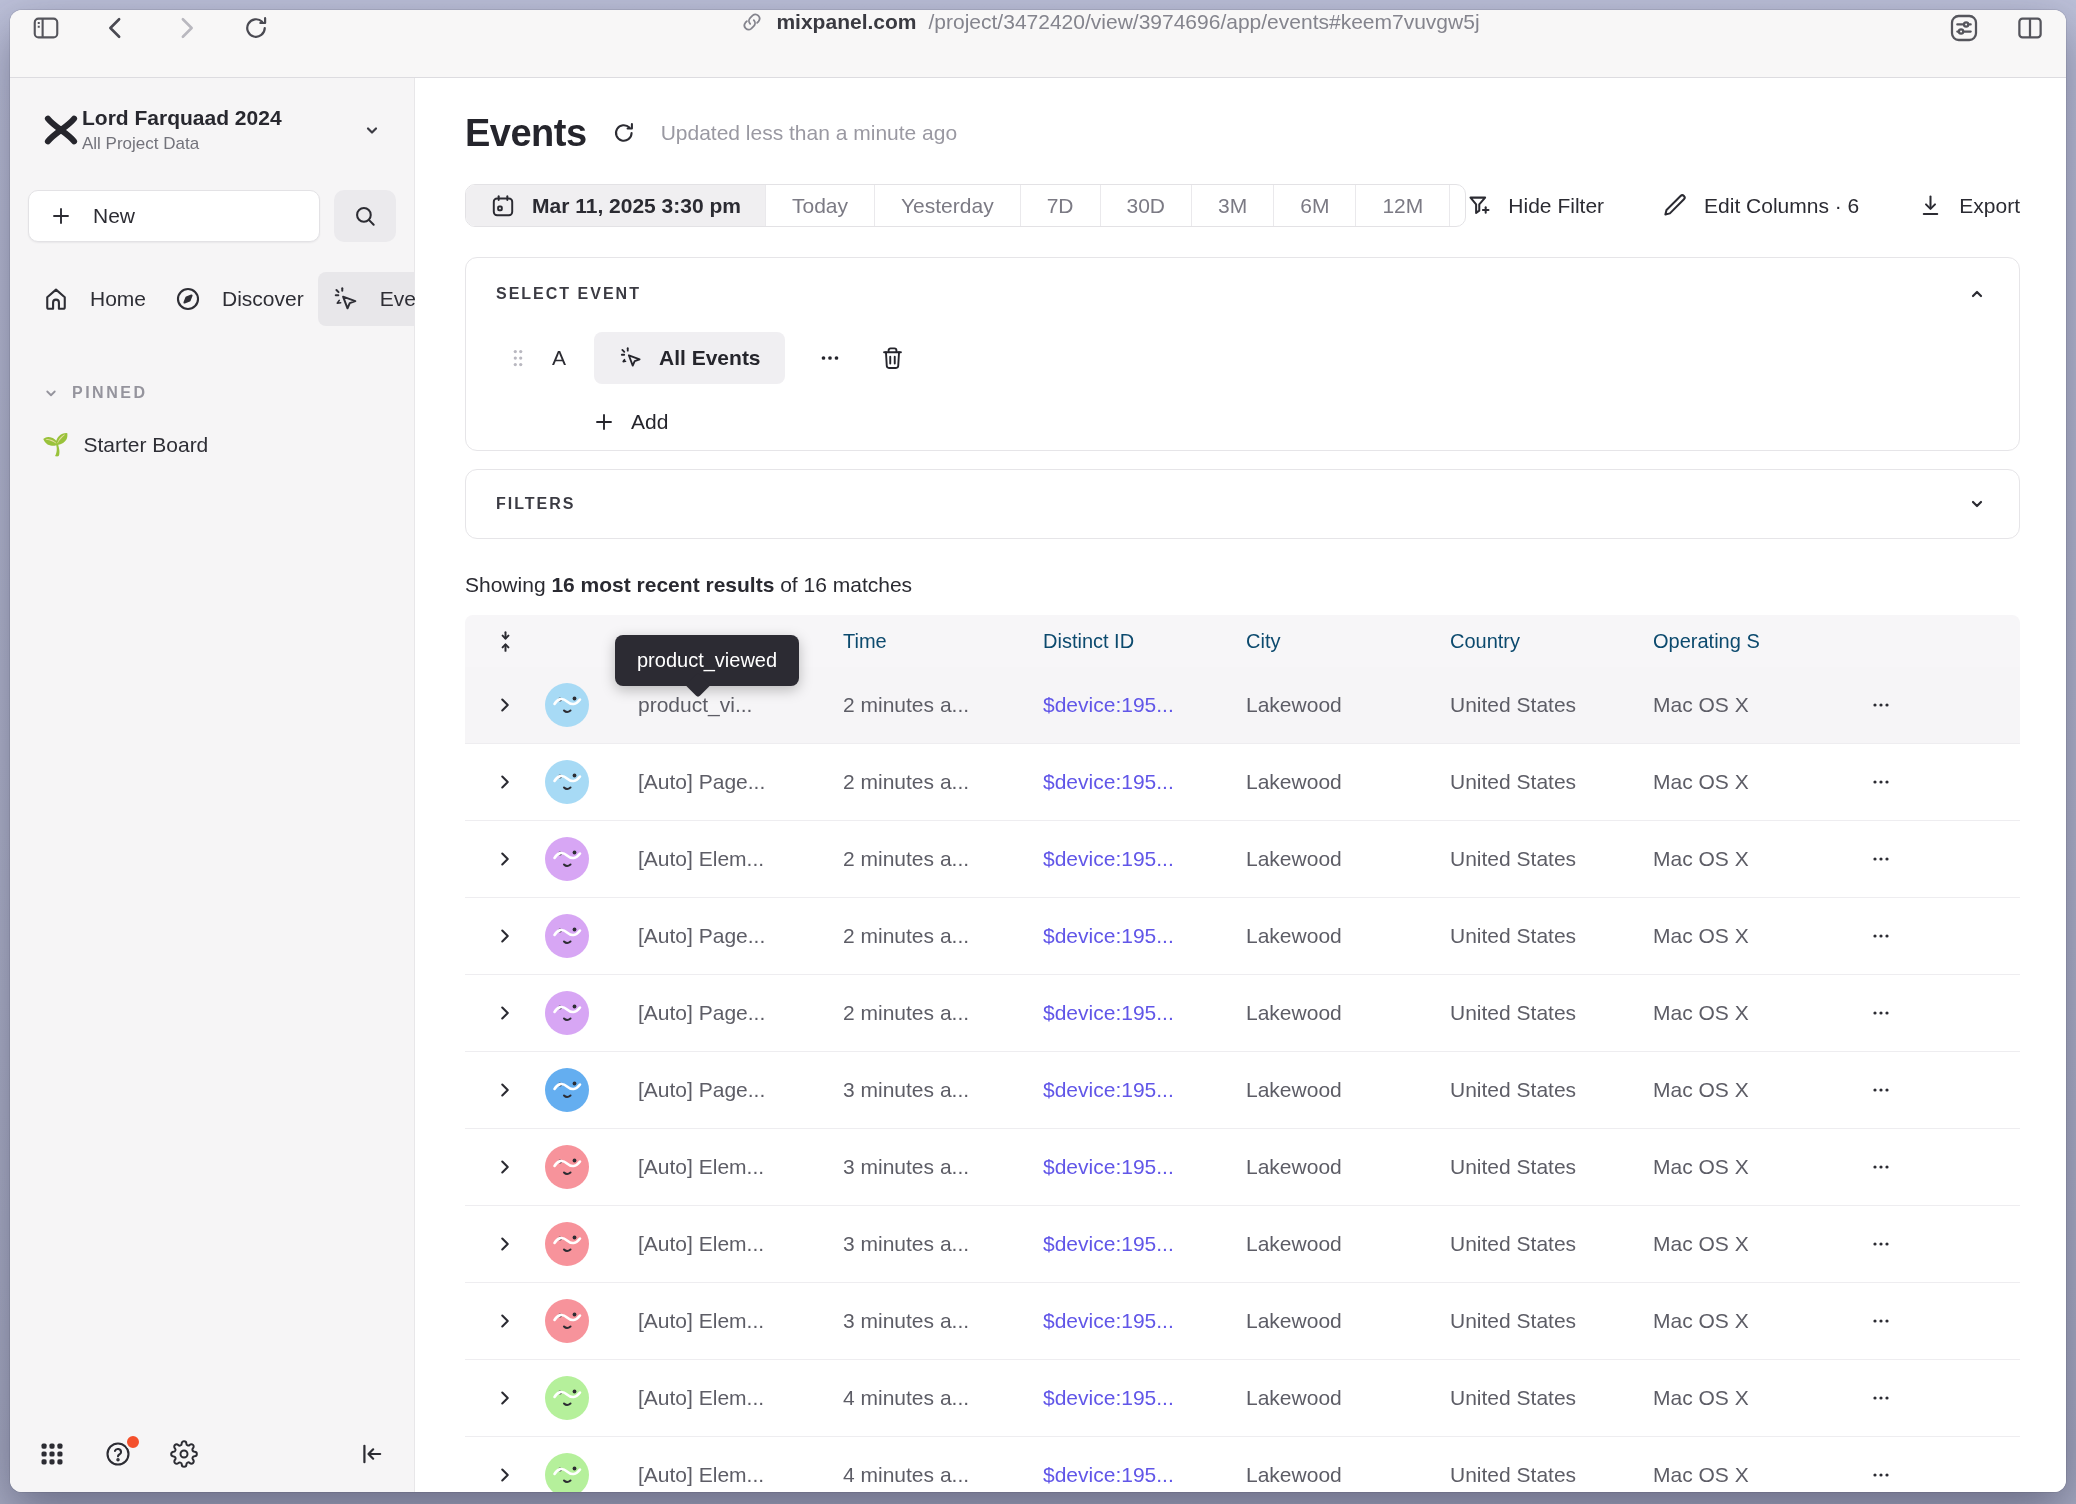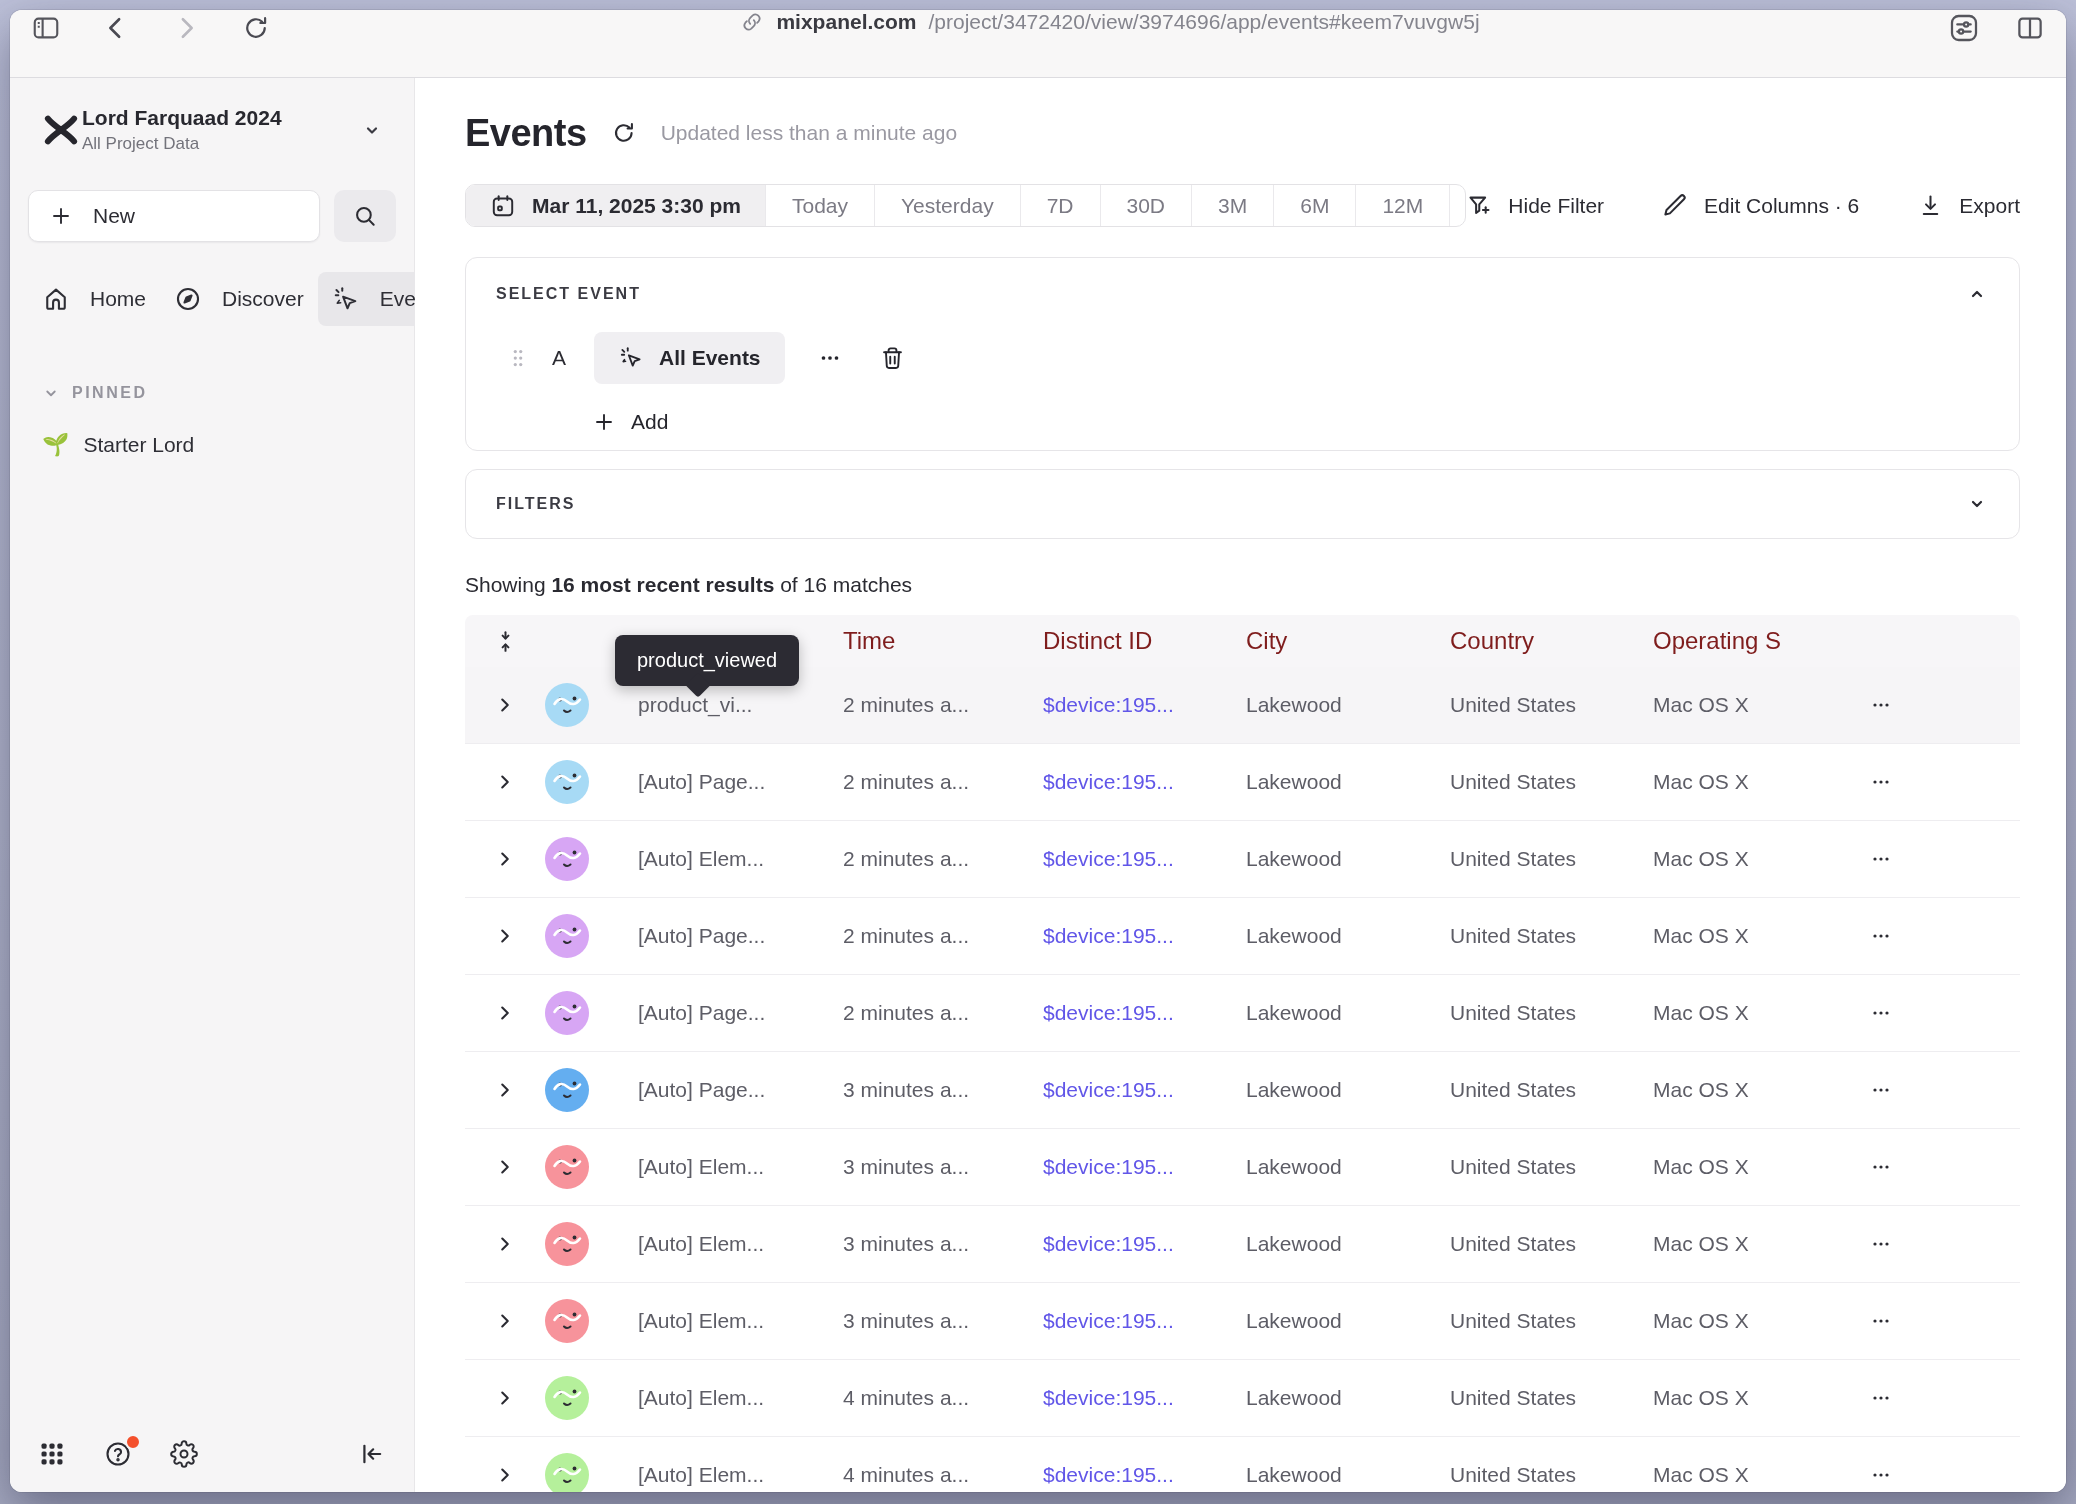--- a/index.html
+++ b/index.html
@@ -92,21 +92,21 @@
   .chip-more { margin-left:32px; cursor:pointer; }
   .chip-trash { margin-left:36px; cursor:pointer; }
   .add-row { margin-top:26px; margin-left:96px; display:flex; align-items:center; gap:15px; font-size:21px; font-weight:500; color:#25252c; cursor:pointer; }
   .filters-panel { margin-top:18px; padding:22px 30px; }
 
   .results-line { margin-top:34px; font-size:21px; color:#2a2a31; height:24px; }
   .results-line b { font-weight:700; }
 
   .table-wrap { margin-top:18px; position:relative; }
   .grid-cols { display:grid; grid-template-columns:80px 66px 205px 200px 203px 204px 203px 223px 1fr; align-items:center; }
-  .thead { height:52px; background:#f7f6f8; border-radius:8px 8px 0 0; color:#7f1d1d; font-size:24px; }
+  .thead { height:52px; background:#f7f6f8; border-radius:8px 8px 0 0; color:#0c4a6e; font-size:20px; }
   .th { padding-left:27px; white-space:nowrap; overflow:hidden; }
   .th-collapse { justify-self:center; cursor:pointer; }
   .trow { height:77px; border-bottom:1px solid #eeedf0; font-size:21px; color:#5d5d66; background:#fff; }
   .trow.hl { background:#f6f5f7; }
   .cell { padding-left:27px; white-space:nowrap; overflow:hidden; }
   .cell-id { color:#6156e8; cursor:pointer; }
   .row-chevron { justify-self:center; cursor:pointer; }
   .avatar { width:44px; height:44px; border-radius:50%; position:relative; flex:0 0 44px; }
   .row-dots { padding-left:20px; cursor:pointer; }
 
@@ -297,21 +297,21 @@
         <span>
           <svg width="18" height="18" viewBox="0 0 24 24" fill="none" stroke="#95949d" stroke-width="2.4" stroke-linecap="round" stroke-linejoin="round">
               <polyline points="7,10 12,15 17,10"></polyline>
             </svg>
         </span>
         <span>PINNED</span>
       </div>
 
       <div class="pinned-item">
         <span class="pinned-emoji">🌱</span>
-        <span>Starter Lord</span>
+        <span>Starter Board</span>
       </div>
 
       <div class="sidebar-bottom">
         <div class="foot-btn">
           <svg width="28" height="28" viewBox="0 0 24 24" fill="#2c2c33">
               <g>
                 <rect x="3" y="3" width="4.4" height="4.4" rx="1.4"></rect>
                 <rect x="9.8" y="3" width="4.4" height="4.4" rx="1.4"></rect>
                 <rect x="16.6" y="3" width="4.4" height="4.4" rx="1.4"></rect>
                 <rect x="3" y="9.8" width="4.4" height="4.4" rx="1.4"></rect>

